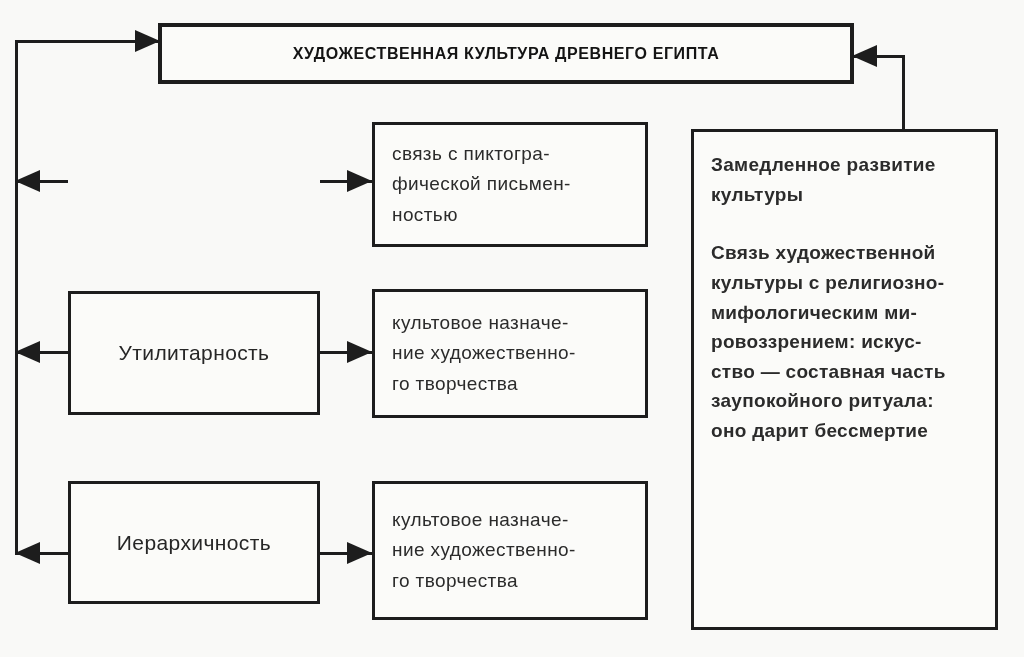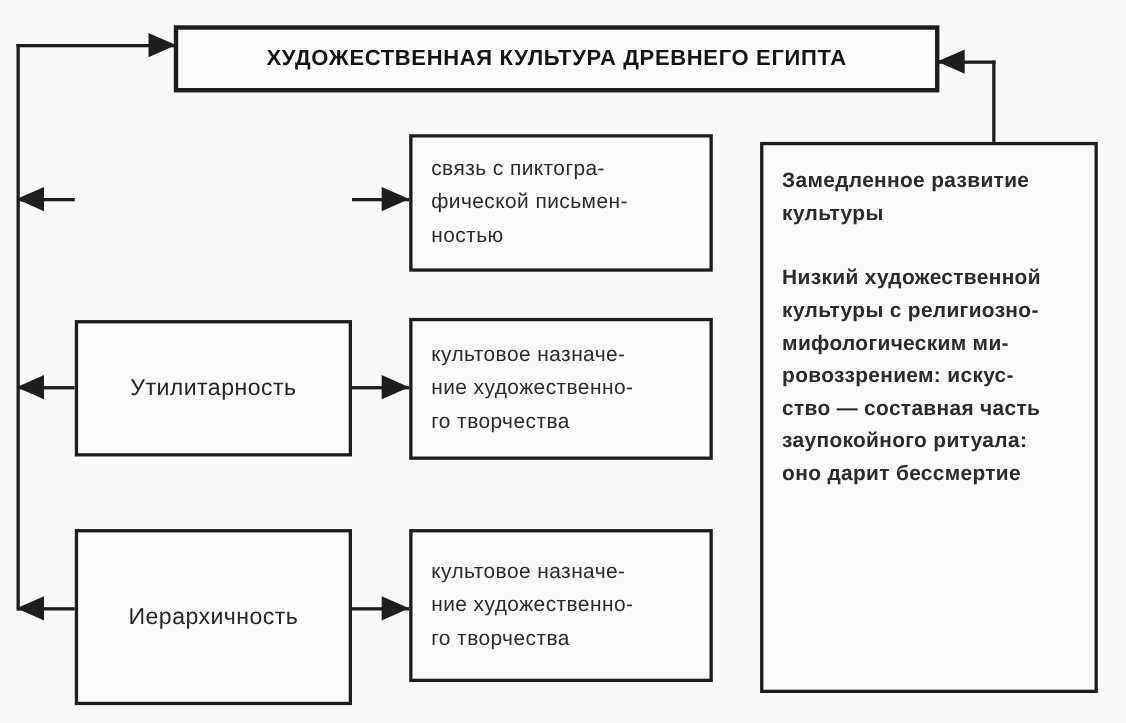--- a/index.html
+++ b/index.html
@@ -28,21 +28,21 @@
     white-space: pre-line;
     width: 100%;
   }
   .title-box {
     border-width: 4px;
     justify-content: center;
   }
   .title-box .txt {
     text-align: center;
     font-weight: bold;
-    font-size: 20px;
+    font-size: 16px;
     letter-spacing: 0.6px;
     color: #141414;
   }
   .feature-box {
     justify-content: center;
   }
   .feature-box .txt {
     text-align: center;
     font-size: 21px;
     line-height: 1.5;
@@ -127,36 +127,36 @@
   <div class="line" style="left:320px; top:351px; width:52px; height:3px;"></div>
   <div class="arrow right" style="left:347px; top:341px;"></div>
   <div class="box desc-box" style="left:372px; top:289px; width:276px; height:129px;">
     <div class="txt">культовое назначе-
 ние художественно-
 го творчества</div>
   </div>
 
   <div class="line" style="left:16px; top:552px; width:52px; height:3px;"></div>
   <div class="arrow left" style="left:15px; top:542px;"></div>
-  <div class="box feature-box" style="left:68px; top:481px; width:252px; height:160px;">
+  <div class="box feature-box" style="left:68px; top:481px; width:252px; height:123px;">
     <div class="txt">Иерархичность</div>
   </div>
   <div class="line" style="left:320px; top:552px; width:52px; height:3px;"></div>
   <div class="arrow right" style="left:347px; top:542px;"></div>
   <div class="box desc-box" style="left:372px; top:481px; width:276px; height:139px;">
     <div class="txt">культовое назначе-
 ние художественно-
 го творчества</div>
   </div>
 
   <div class="box context-box" style="left:691px; top:129px; width:307px; height:501px;">
     <div class="context-inner">
       <p class="para">Замедленное развитие
 культуры</p>
-      <p class="para">Низкий художественной
+      <p class="para">Связь художественной
 культуры с религиозно-
 мифологическим ми-
 ровоззрением: искус-
 ство — составная часть
 заупокойного ритуала:
 оно дарит бессмертие</p>
     </div>
   </div>
 
 </div>

